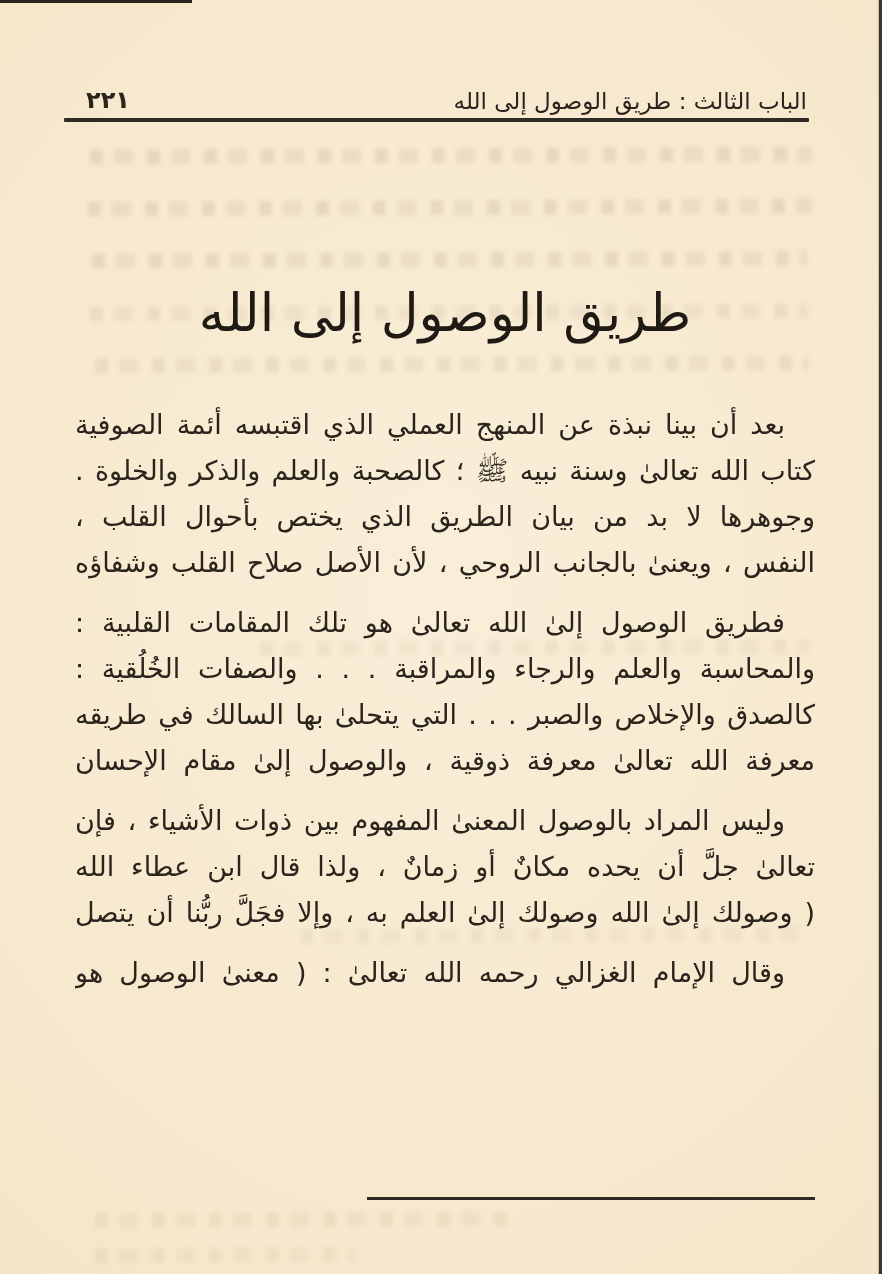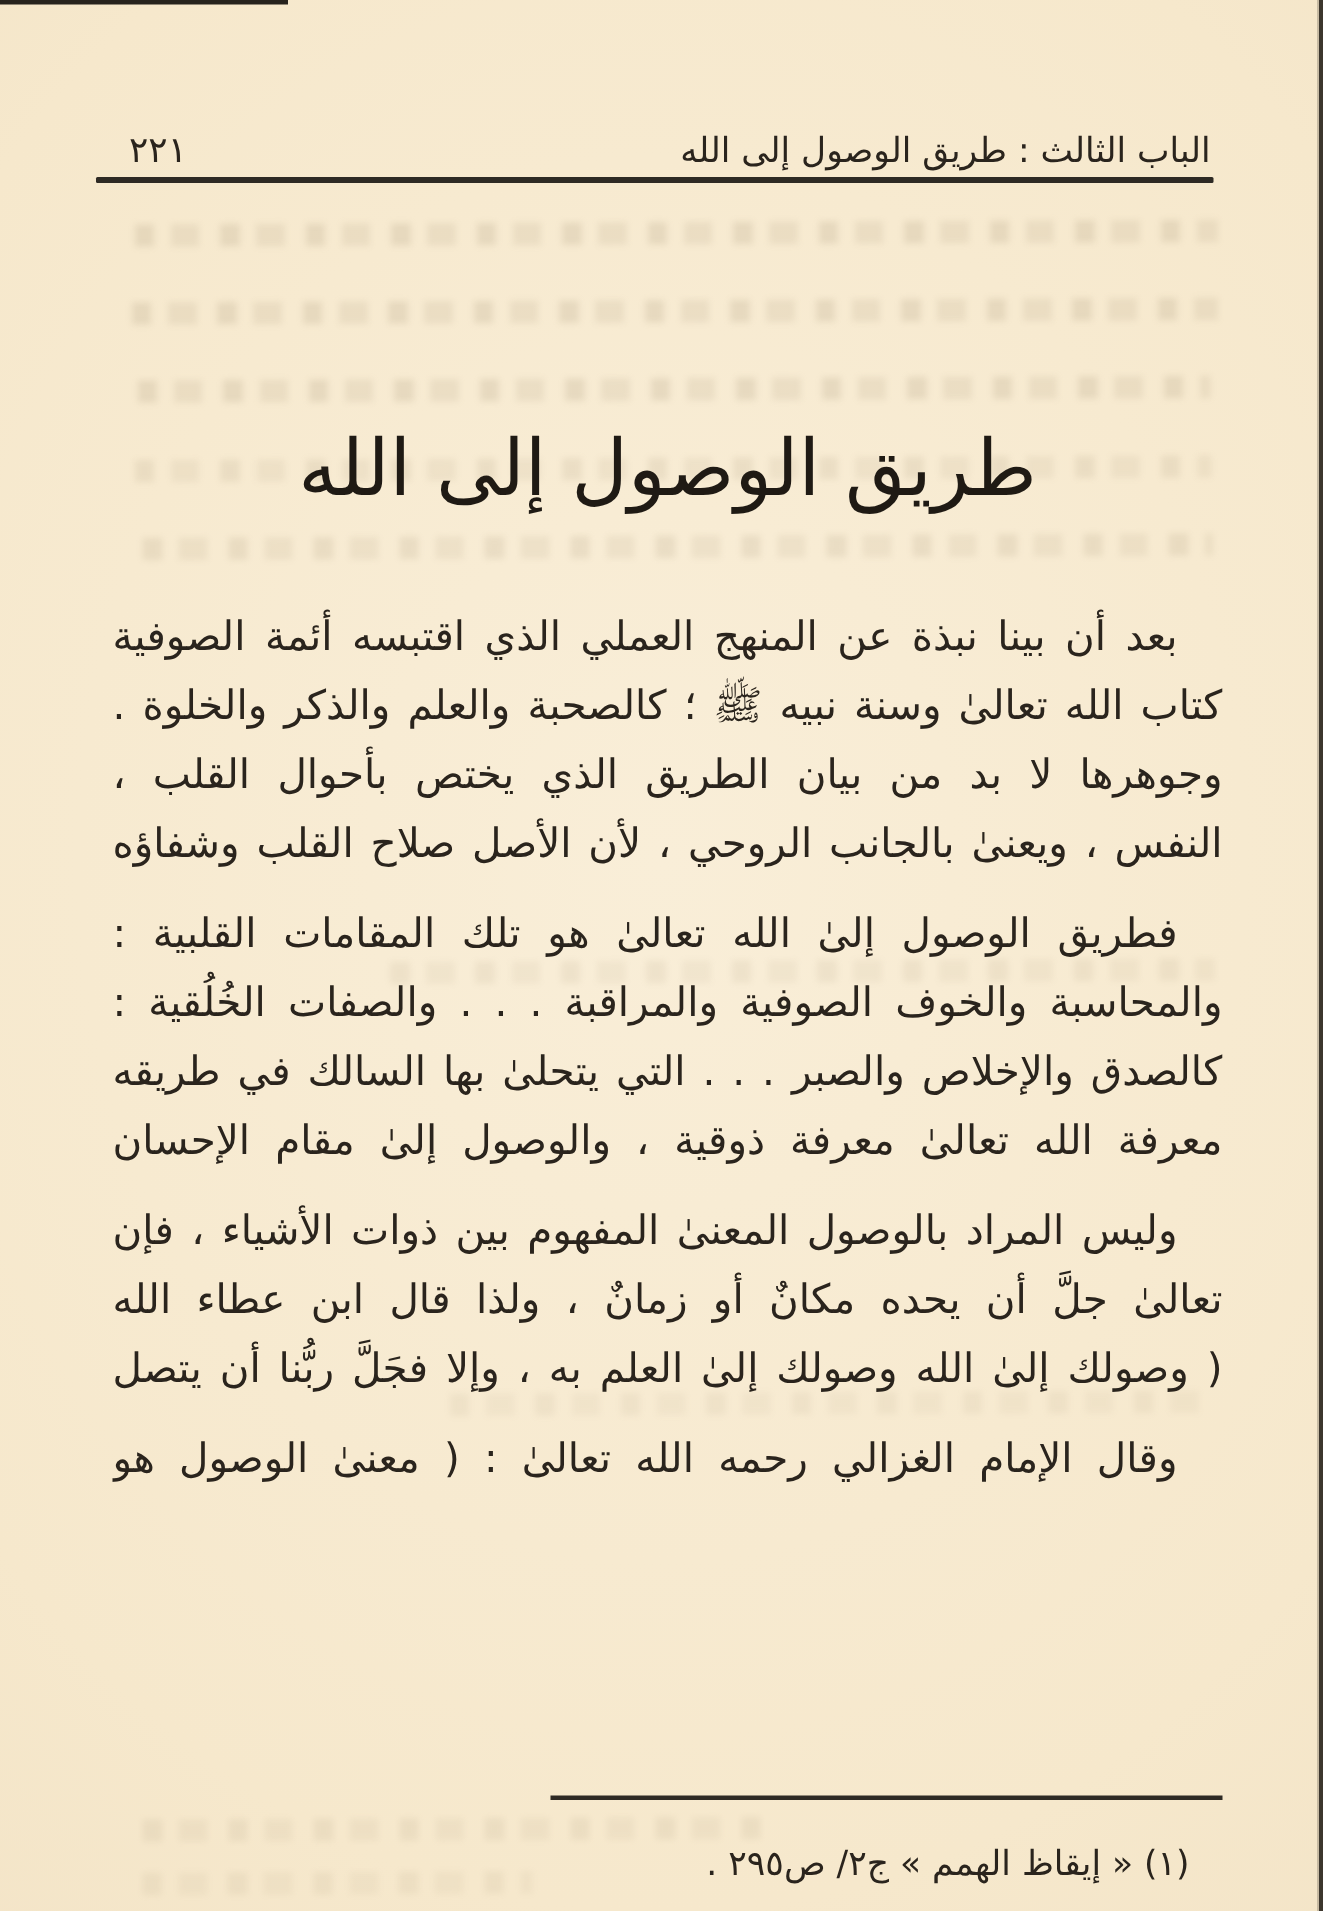--- a/index.html
+++ b/index.html
@@ -24,21 +24,21 @@
   .ghost{position:absolute;height:15px;filter:blur(2px);opacity:.5;
     transform:rotate(-.25deg);pointer-events:none;
     background:repeating-linear-gradient(90deg,
       rgba(165,148,118,.40) 0 13px, rgba(165,148,118,0) 13px 24px,
       rgba(165,148,118,.30) 24px 43px, rgba(165,148,118,0) 43px 57px);}
 
   
   .header{position:absolute;top:86px;left:64px;right:75px;
     display:flex;justify-content:space-between;align-items:flex-end;direction:rtl;}
   .chapter{font-size:23px;font-weight:normal;letter-spacing:0;}
-  .pagenum{font-size:24px;font-weight:normal;padding-left:22px;}
+  .pagenum{font-size:24px;font-weight:bold;padding-left:22px;}
   .header-rule{position:absolute;top:118px;left:64px;right:73px;height:4px;
     background:#2e2a24;border-radius:1px;}
 
   
   .title{position:absolute;top:276px;left:75px;right:67px;
     text-align:center;font-size:52px;line-height:74px;font-weight:normal;
     color:#1f1a14;direction:rtl;margin:0;}
 
   
   .body{position:absolute;top:402px;right:67px;left:75px;direction:rtl;}
@@ -85,33 +85,32 @@
 
     <div class="para">
       <div class="line indent">بعد أن بينا نبذة عن المنهج العملي الذي اقتبسه أئمة الصوفية من</div>
       <div class="line">كتاب الله تعالىٰ وسنة نبيه ﷺ ؛ كالصحبة والعلم والذكر والخلوة . .</div>
       <div class="line">وجوهرها لا بد من بيان الطريق الذي يختص بأحوال القلب ، وصفات</div>
       <div class="line">النفس ، ويعنىٰ بالجانب الروحي ، لأن الأصل صلاح القلب وشفاؤه من</div>
     </div>
 
     <div class="para">
       <div class="line indent">فطريق الوصول إلىٰ الله تعالىٰ هو تلك المقامات القلبية : كالتوبة</div>
-      <div class="line">والمحاسبة والخوف الصوفية والمراقبة . . . والصفات الخُلُقية :</div>
+      <div class="line">والمحاسبة والعلم والرجاء والمراقبة . . . والصفات الخُلُقية :</div>
       <div class="line">كالصدق والإخلاص والصبر . . . التي يتحلىٰ بها السالك في طريقه إلىٰ</div>
       <div class="line">معرفة الله تعالىٰ معرفة ذوقية ، والوصول إلىٰ مقام الإحسان الذي لا حدَّ</div>
     </div>
 
     <div class="para">
       <div class="line indent">وليس المراد بالوصول المعنىٰ المفهوم بين ذوات الأشياء ، فإن الله</div>
       <div class="line">تعالىٰ جلَّ أن يحده مكانٌ أو زمانٌ ، ولذا قال ابن عطاء الله السكندري :</div>
       <div class="line">( وصولك إلىٰ الله وصولك إلىٰ العلم به ، وإلا فجَلَّ ربُّنا أن يتصل به</div>
     </div>
 
     <div class="para">
       <div class="line indent">وقال الإمام الغزالي رحمه الله تعالىٰ : ( معنىٰ الوصول هو الرؤية</div>
     </div>
 
   </div>
 
   <div class="footnote-rule"></div>
-  <div class="footnote">(١) « إيقاظ الهمم » ج٢/ ص٢٩٥ .</div>
 
 </div>
 
 </body></html>

